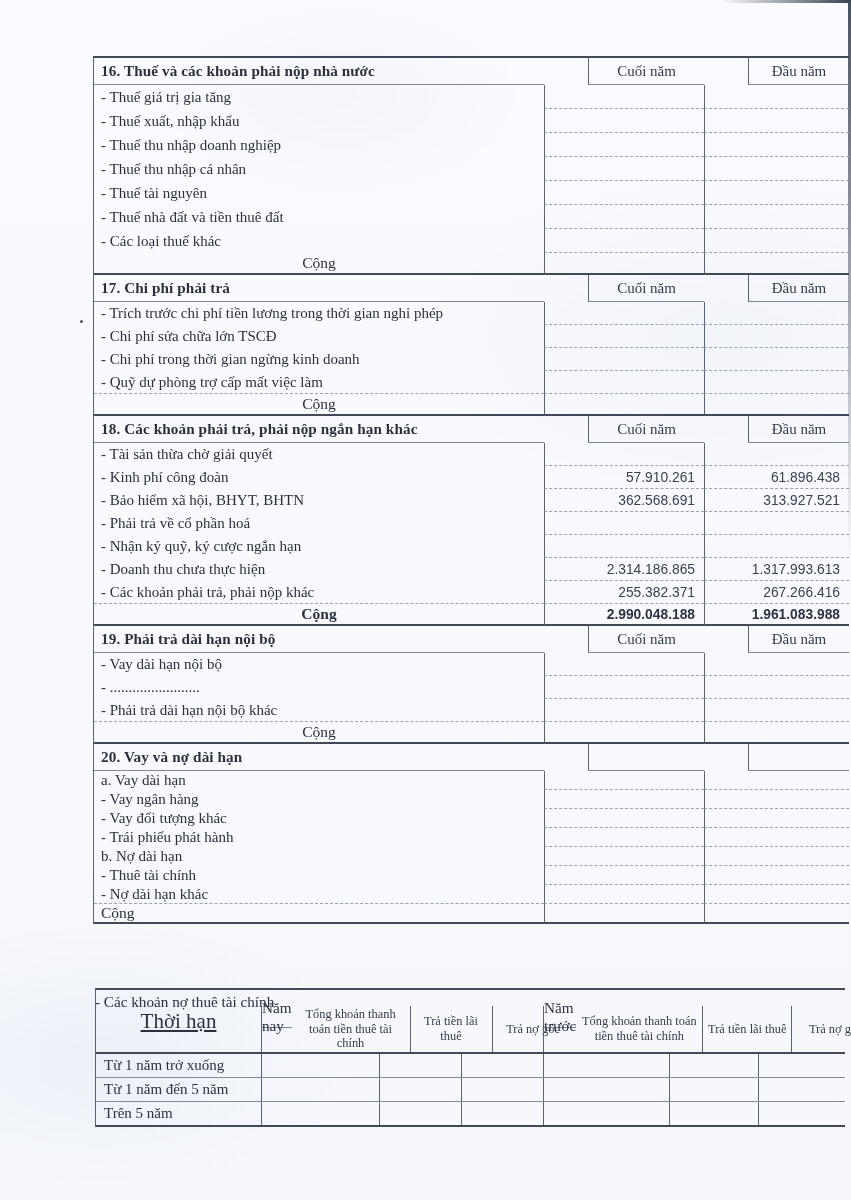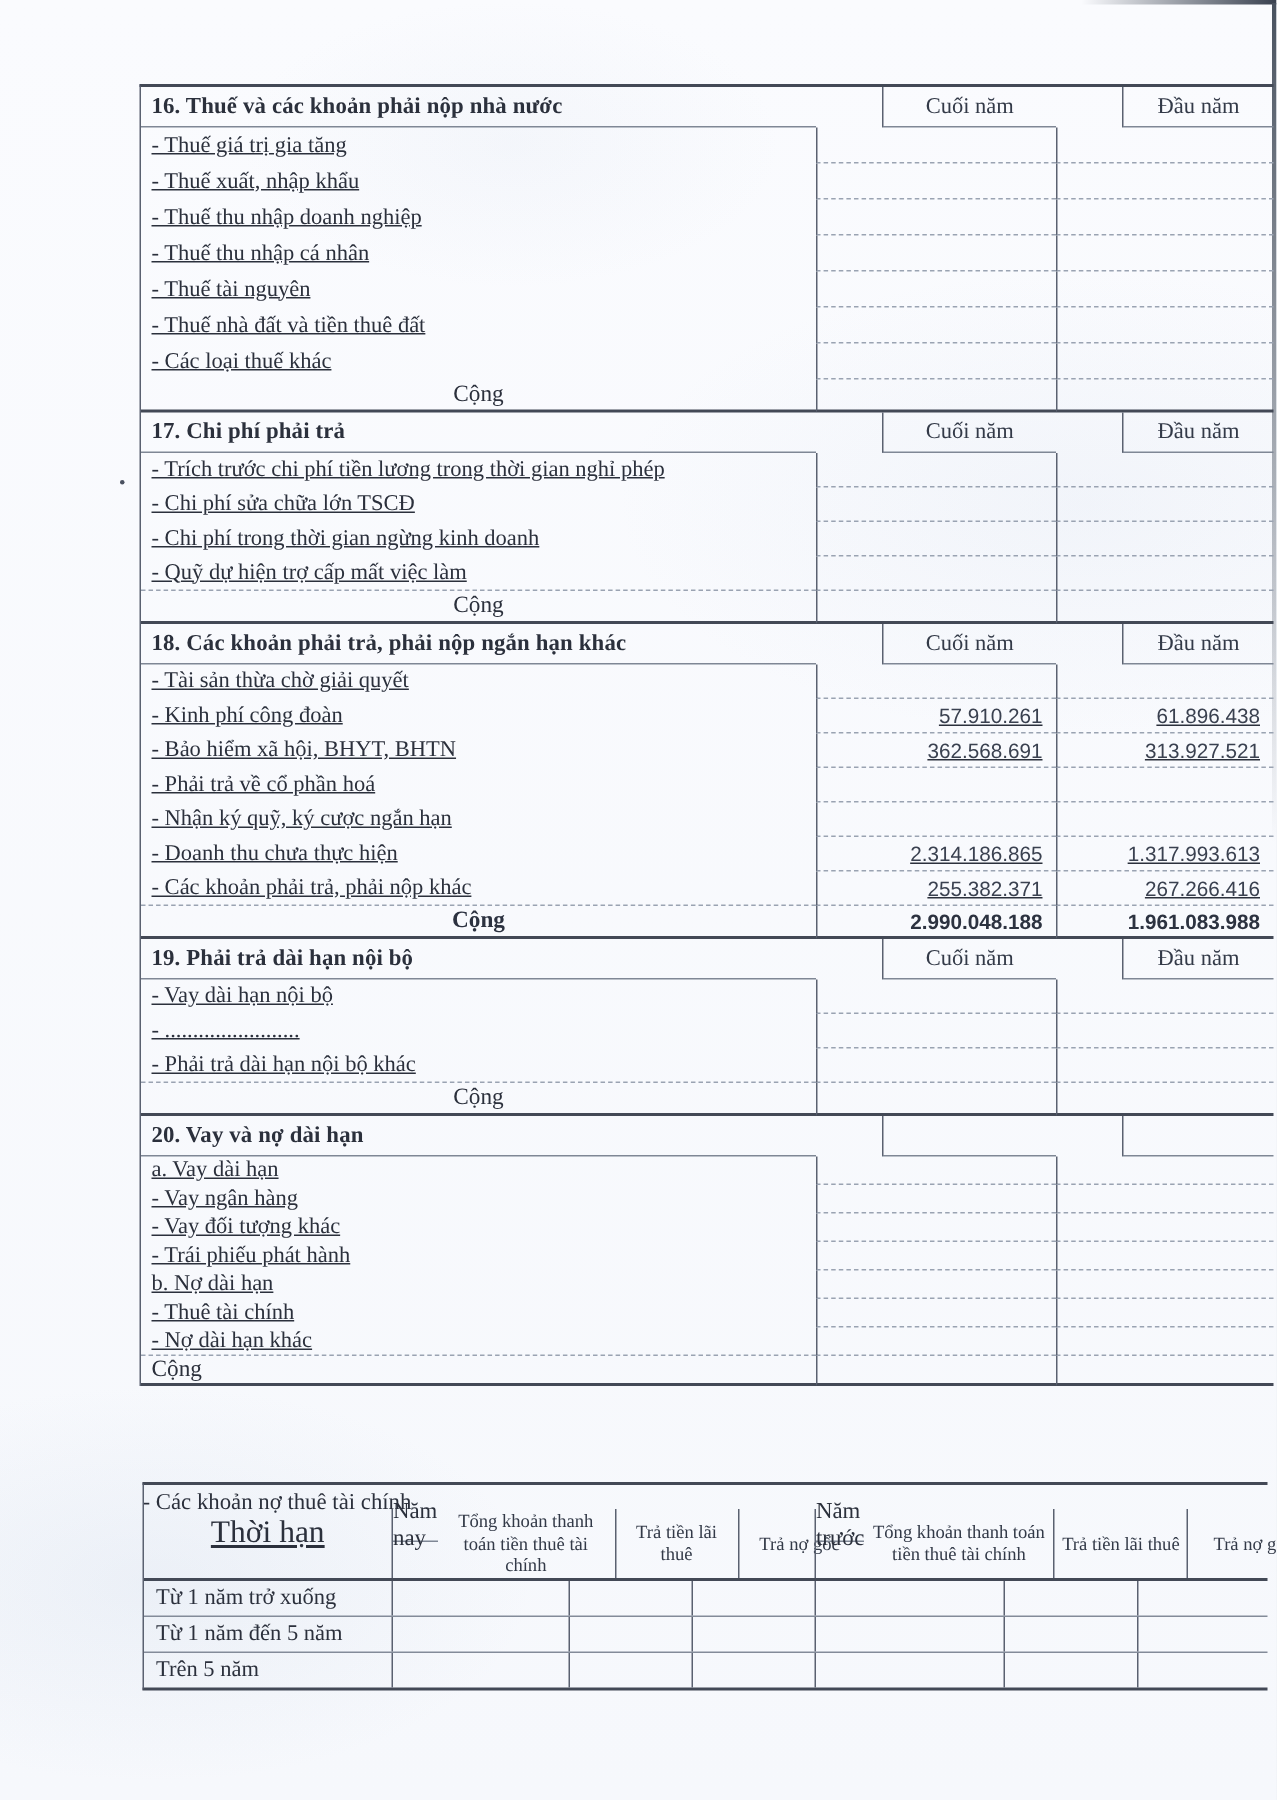--- a/index.html
+++ b/index.html
@@ -25,21 +25,21 @@
   .stray-dot{position:absolute;left:80px;top:320px;width:3px;height:3px;border-radius:50%;background:#4a5160;}
 
   
   .main-table{
     position:absolute;left:93px;top:56px;width:755px;
     border-left:1px solid #5a6170;
     border-top:2px solid #434956;
   }
   .mt-row{display:grid;grid-template-columns:450px 160px 145px;align-items:stretch;box-sizing:border-box;}
   .mt-header{height:27px;}
-  .mt-data{height:23px;text-decoration:underline;}
+  .mt-data{height:23px;}
   .sec-16 .mt-data{height:24px;}
   .sec-20 .mt-data{height:19px;}
   .mt-total{height:22px;}
   .sec-20 .mt-total{height:20px;}
 
   .mt-label{display:flex;align-items:center;padding-left:7px;font-size:15px;box-sizing:border-box;}
   .sec-title{font-weight:bold;font-size:15.2px;letter-spacing:.1px;}
   .vcell{border-left:1px solid #5a6170;display:flex;align-items:center;justify-content:flex-end;
     padding-right:9px;box-sizing:border-box;
     font-family:"Liberation Sans","DejaVu Sans",sans-serif;font-size:13.8px;color:#3a4150;}
@@ -145,21 +145,21 @@
           <div class="mt-label">- Chi phí sửa chữa lớn TSCĐ</div>
           <div class="vcell db"></div>
           <div class="vcell db"></div>
         </div>
         <div class="mt-row mt-data">
           <div class="mt-label">- Chi phí trong thời gian ngừng kinh doanh</div>
           <div class="vcell db"></div>
           <div class="vcell db"></div>
         </div>
         <div class="mt-row mt-data">
-          <div class="mt-label db">- Quỹ dự hiện trợ cấp mất việc làm</div>
+          <div class="mt-label db">- Quỹ dự phòng trợ cấp mất việc làm</div>
           <div class="vcell db"></div>
           <div class="vcell db"></div>
         </div>
         <div class="mt-row mt-total">
           <div class="mt-label total-label tb ta-c">Cộng</div>
           <div class="vcell tb"></div>
           <div class="vcell tb"></div>
         </div>
       </div>
       <div class="mt-section sec-18">

